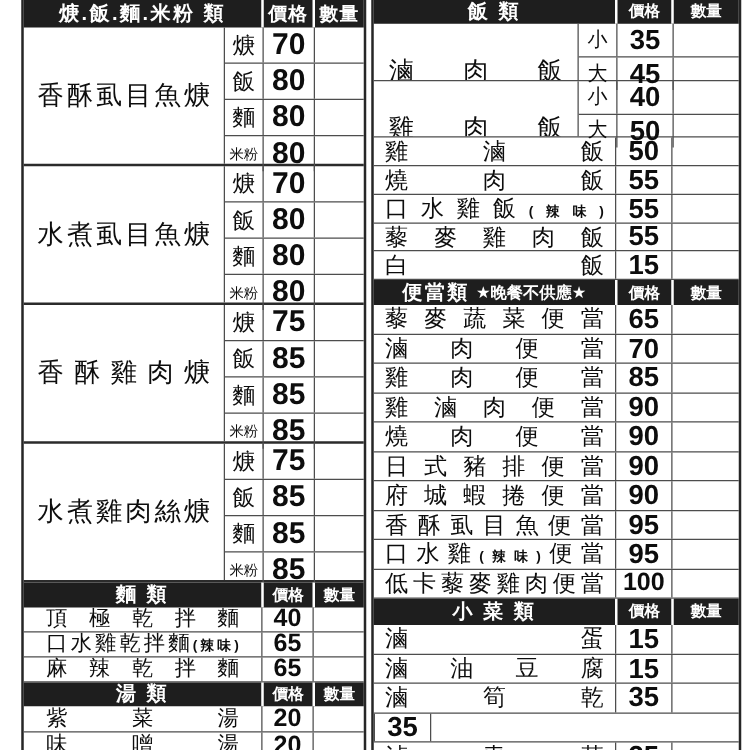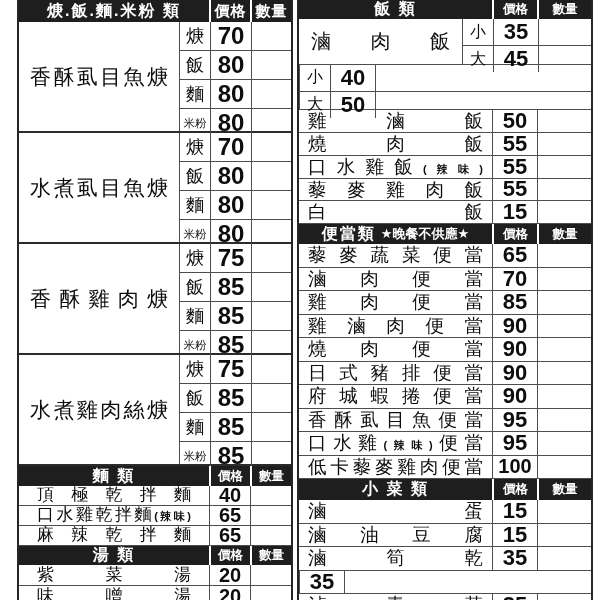--- a/index.html
+++ b/index.html
@@ -42,21 +42,21 @@
 
   
   .frow { display:flex; flex:none; border-bottom:1px solid #4d4d4d; }
   .h20 { height:20px; } .h21 { height:21px; } .hb22 { height:22px; } .hb20 { height:20px; } .hb19 { height:19px; } .hb21 { height:21px; }
   .fname { width:190px; font-size:17px; line-height:18px; padding:0 18px; }
   .fprice { width:41px; border-left:1px solid #4d4d4d; }
   .fqty { flex:1; border-left:1px solid #4d4d4d; }
 
   
   .sblock { display:flex; flex:none; height:45.6px; border-bottom:1px solid #4d4d4d; }
-  .sname { width:163px; font-size:20px; line-height:44px; padding:0 12px; }
+  .sname { width:163px; font-size:20px; line-height:44px; padding:16px 12px; }
   .ssub { flex:1; display:flex; flex-direction:column; border-left:1px solid #4d4d4d; }
   .srow { flex:1; display:flex; }
   .srow + .srow { border-top:1px solid #4d4d4d; }
   .ssize { width:30px; display:flex; align-items:center; justify-content:center; font-size:16px; }
   .sprice-r { width:45px; border-left:1px solid #4d4d4d; }
   .sqty-r { flex:1; border-left:1px solid #4d4d4d; }
 
   .rrow { display:flex; flex:none; border-bottom:1px solid #4d4d4d; }
   .hr-a { height:22.8px; } .hr-b { height:23.5px; }
   .rname { width:193px; font-size:18.5px; line-height:21.5px; padding:0 9px; }
@@ -241,20 +241,21 @@
         </div>
         <div class="srow">
           <div class="ssize">大</div>
           <div class="sprice-r num num-r">45</div>
           <div class="sqty-r"></div>
         </div>
       </div>
     </div>
 
     <div class="sblock">
+      <div class="sname jname">雞肉飯</div>
       <div class="ssub">
         <div class="srow">
           <div class="ssize">小</div>
           <div class="sprice-r num num-r">40</div>
           <div class="sqty-r"></div>
         </div>
         <div class="srow">
           <div class="ssize">大</div>
           <div class="sprice-r num num-r">50</div>
           <div class="sqty-r"></div>

